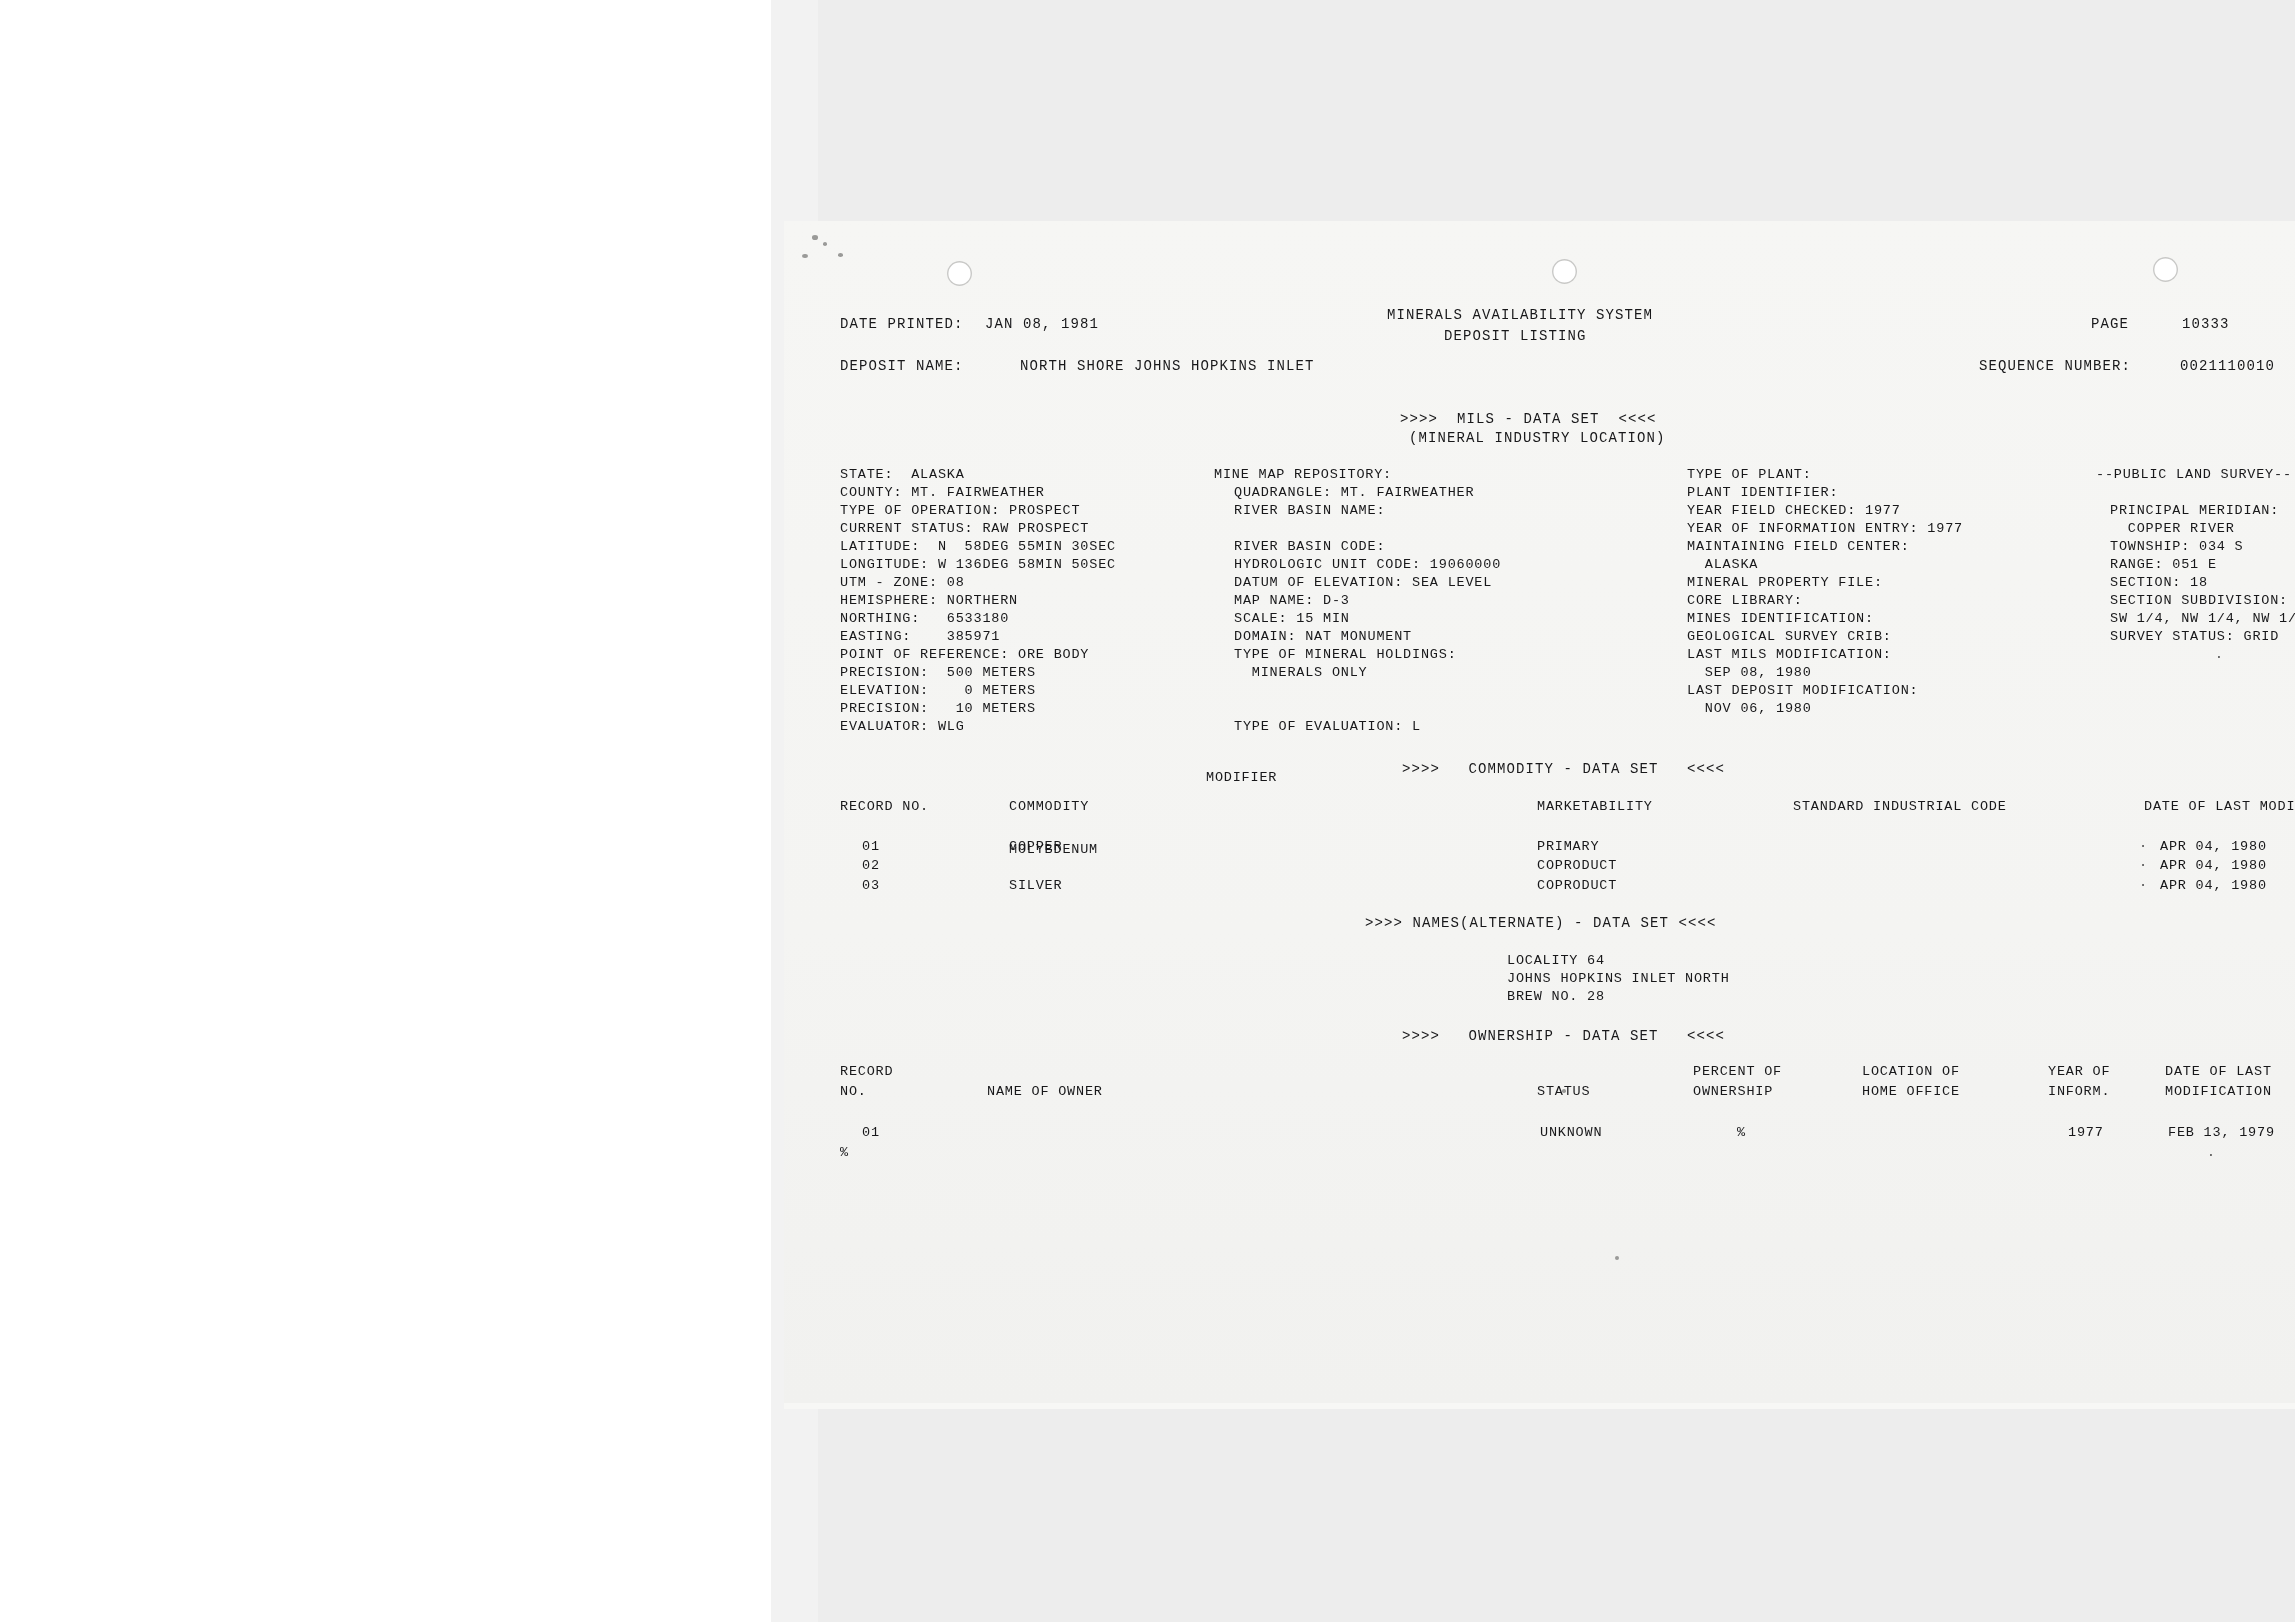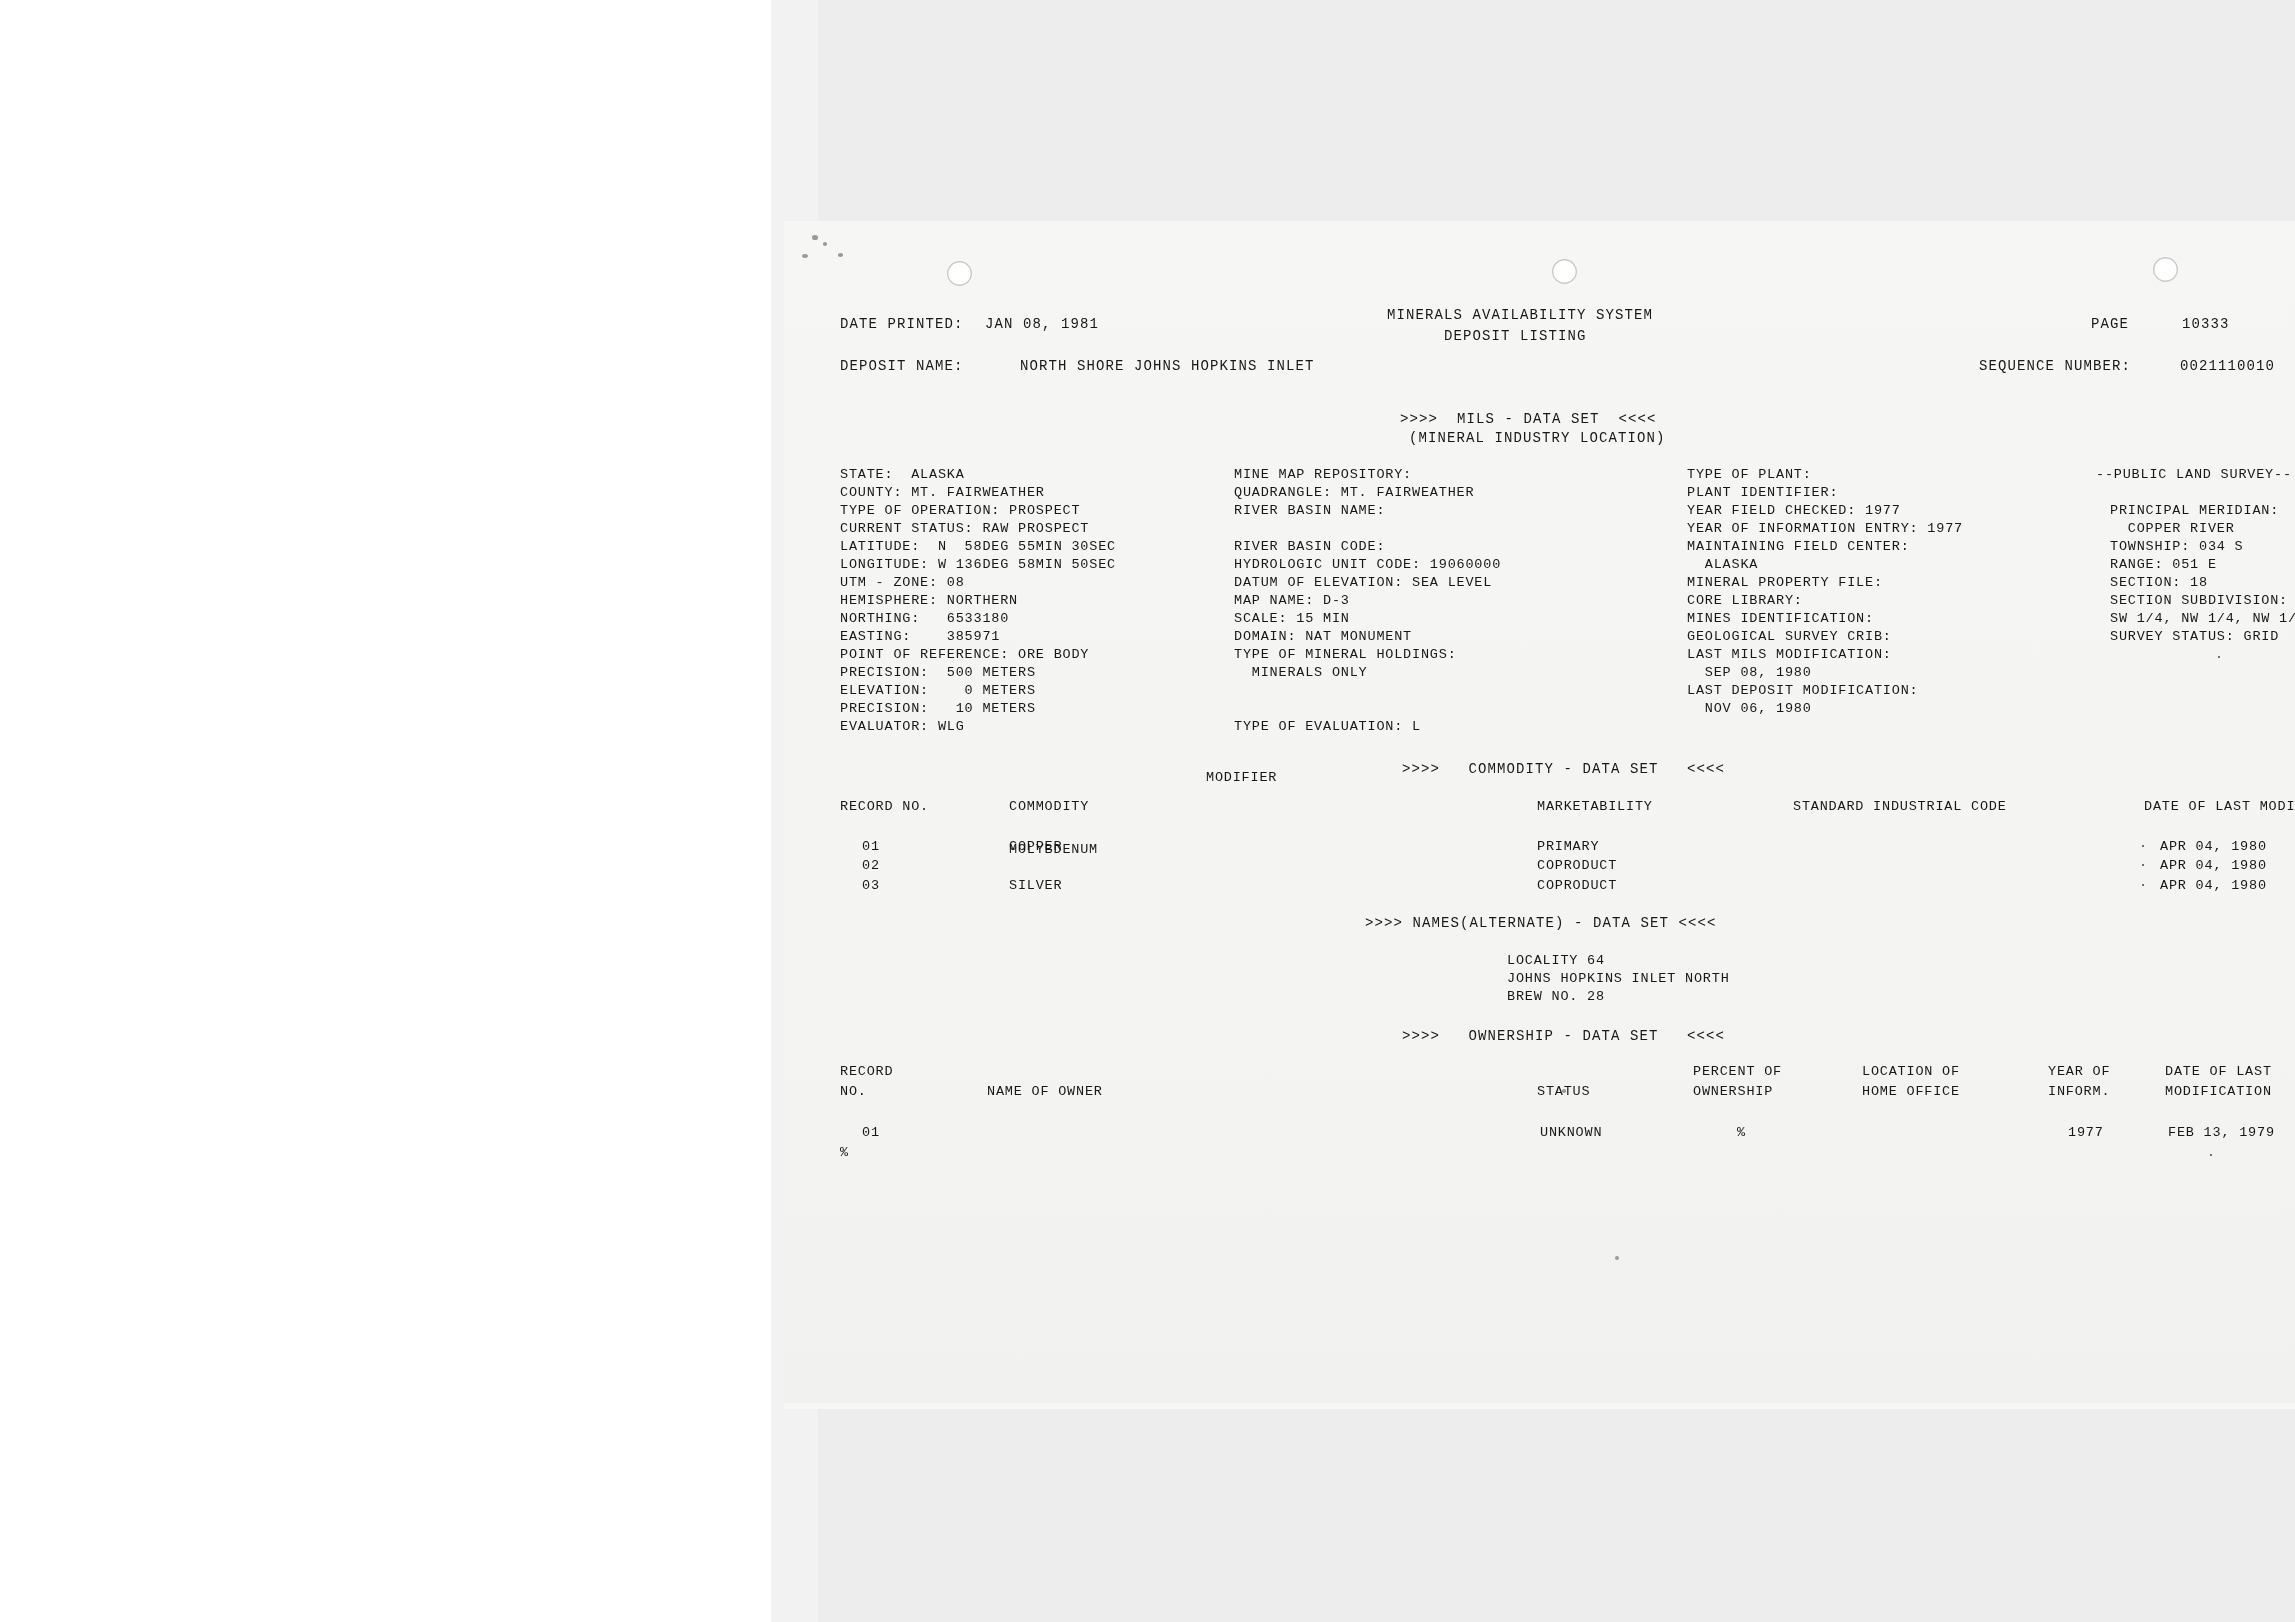--- a/index.html
+++ b/index.html
@@ -136,21 +136,21 @@
     <div class="t" style="left:56px; top:353px;">UTM - ZONE: 08</div>
     <div class="t" style="left:56px; top:371px;">HEMISPHERE: NORTHERN</div>
     <div class="t" style="left:56px; top:389px;">NORTHING:   6533180</div>
     <div class="t" style="left:56px; top:407px;">EASTING:    385971</div>
     <div class="t" style="left:56px; top:425px;">POINT OF REFERENCE: ORE BODY</div>
     <div class="t" style="left:56px; top:443px;">PRECISION:  500 METERS</div>
     <div class="t" style="left:56px; top:461px;">ELEVATION:    0 METERS</div>
     <div class="t" style="left:56px; top:479px;">PRECISION:   10 METERS</div>
     <div class="t" style="left:56px; top:497px;text-align:right;">EVALUATOR: WLG</div>
 
-    <div class="t" style="left:450px; top:245px;">MINE MAP REPOSITORY:</div>
+    <div class="t" style="left:430px; top:245px;">MINE MAP REPOSITORY:</div>
     <div class="t" style="left:450px; top:263px;">QUADRANGLE: MT. FAIRWEATHER</div>
     <div class="t" style="left:450px; top:281px;">RIVER BASIN NAME:</div>
     <div class="t" style="left:450px; top:317px;">RIVER BASIN CODE:</div>
     <div class="t" style="left:450px; top:335px;">HYDROLOGIC UNIT CODE: 19060000</div>
     <div class="t" style="left:450px; top:353px;">DATUM OF ELEVATION: SEA LEVEL</div>
     <div class="t" style="left:450px; top:371px;">MAP NAME: D-3</div>
     <div class="t" style="left:450px; top:389px;">SCALE: 15 MIN</div>
     <div class="t" style="left:450px; top:407px;">DOMAIN: NAT MONUMENT</div>
     <div class="t" style="left:450px; top:425px;">TYPE OF MINERAL HOLDINGS:</div>
     <div class="t" style="left:450px; top:443px;">  MINERALS ONLY</div>

